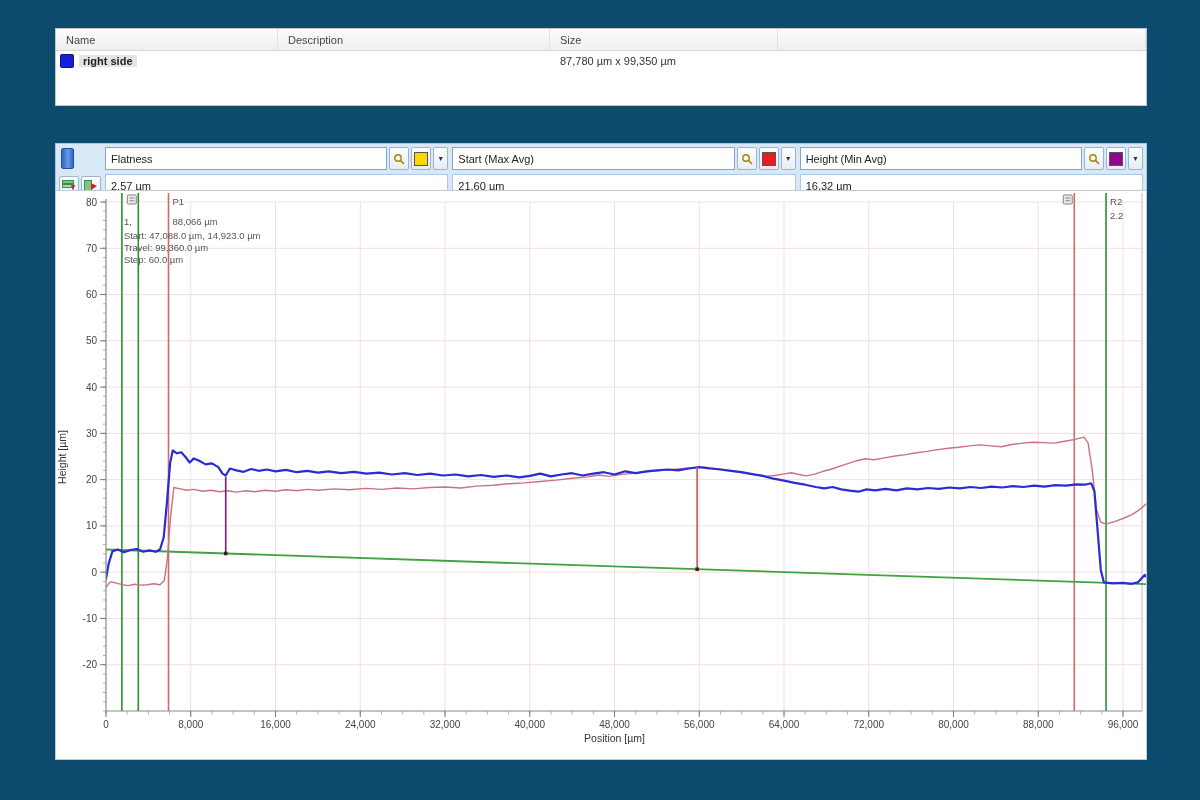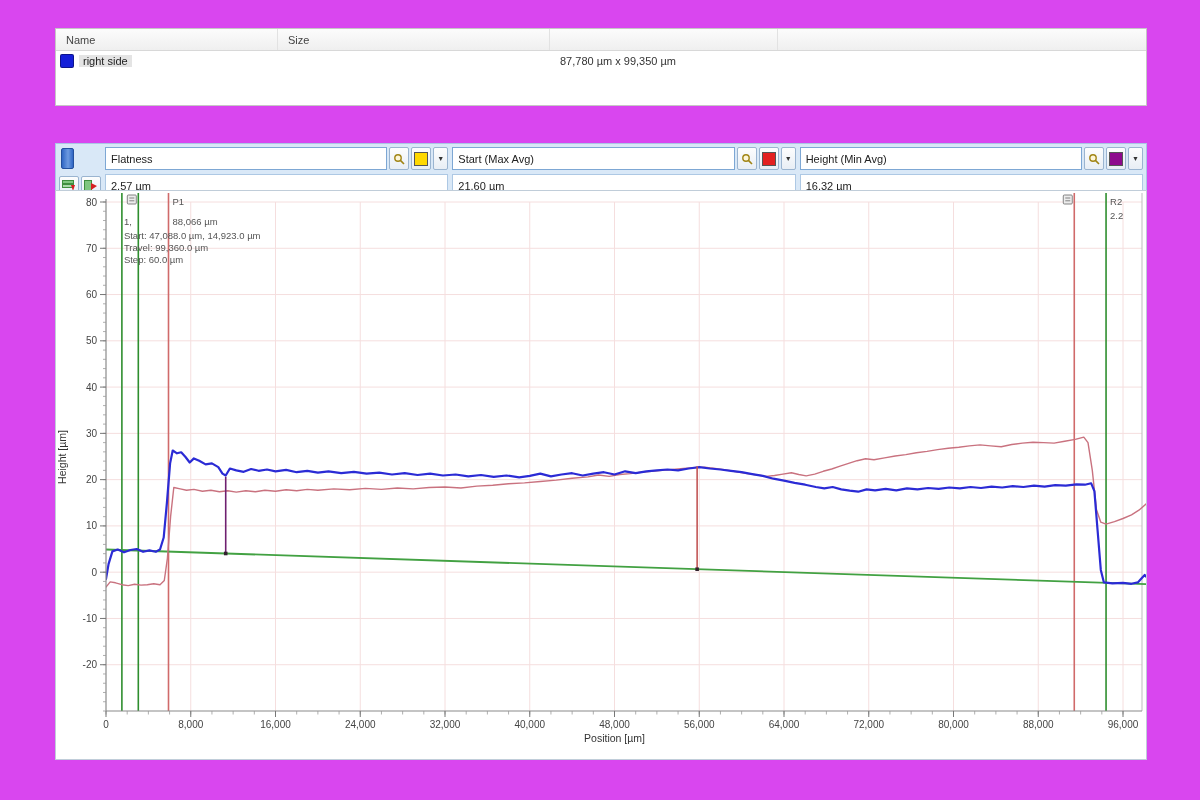--- a/index.html
+++ b/index.html
@@ -1,30 +1,30 @@
 <!DOCTYPE html>
 <html><head>
 <meta charset="utf-8">
 <style>
   html,body{margin:0;padding:0;background:#fff;}
   body{font-family:"Liberation Sans", sans-serif; color:#333;}
-  .stage{position:relative;width:1200px;height:800px;background:#d946ef;overflow:hidden;}
+  .stage{position:relative;width:1200px;height:800px;background:#0c4a6e;overflow:hidden;}
 
   
   .table-panel{position:absolute;left:55px;top:28px;width:1092px;height:78px;
     background:#fff;border:1px solid #c6c6c6;box-sizing:border-box;font-size:11px;}
   .tbl-header{display:grid;grid-template-columns:222px 272px 228px 1fr;height:21px;
     background:linear-gradient(#fcfcfc,#efefef);border-bottom:1px solid #d8d8d8;}
   .tbl-header .hcell{display:flex;align-items:center;padding:0 10px;color:#444;
     border-right:1px solid #e2e2e2;}
   .tbl-row{display:grid;grid-template-columns:222px 272px 228px 1fr;height:19px;align-items:center;}
   .namecell{display:flex;align-items:center;gap:5px;padding-left:4px;}
   .swatch{width:12px;height:12px;border-radius:2px;border:1px solid rgba(0,0,0,.35);flex:0 0 12px;}
   .rowname{padding:0 4px;}
-  .row-selected .rowname{font-weight:normal;background:#e4e4e4;color:#222;}
+  .row-selected .rowname{font-weight:bold;background:#e4e4e4;color:#222;}
   .row-dim .rowname{color:#8f8f8f;}
   .cell{padding:0 10px;color:#333;}
 
   
   .toolbar{position:absolute;left:55px;top:143px;width:1092px;height:59px;box-sizing:border-box;
     background:#d9e8f7;border:1px solid #aac6e4;border-bottom:2px solid #9dbede;
     display:grid;grid-template-columns:42px 1fr 1fr 1fr;gap:4px;padding:3px;font-size:11px;}
   .tools-col{display:flex;flex-direction:column;justify-content:space-between;padding:1px 0;}
   .mini-blue-icon{width:11px;height:19px;border-radius:2px;margin-left:2px;
     background:linear-gradient(90deg,#2f66c4,#6d9ae0 55%,#2f66c4);border:1px solid #24509d;}
@@ -48,20 +48,21 @@
   .chart-panel svg{display:block;}
 </style>
 </head>
 <body>
 
 <div class="stage">
 
   <div class="table-panel">
     <div class="tbl-header">
       <div class="hcell">Name</div>
+      <div class="hcell">Description</div>
       <div class="hcell">Size</div>
       <div class="hcell"></div>
     </div>
     <div class="tbl-row row-selected">
       <div class="namecell">
         <span class="swatch" style="background: rgb(20, 32, 216);"></span>
         <span class="rowname">right side</span>
       </div>
       <div class="cell"></div>
       <div class="cell">87,780 µm x 99,350 µm</div>

